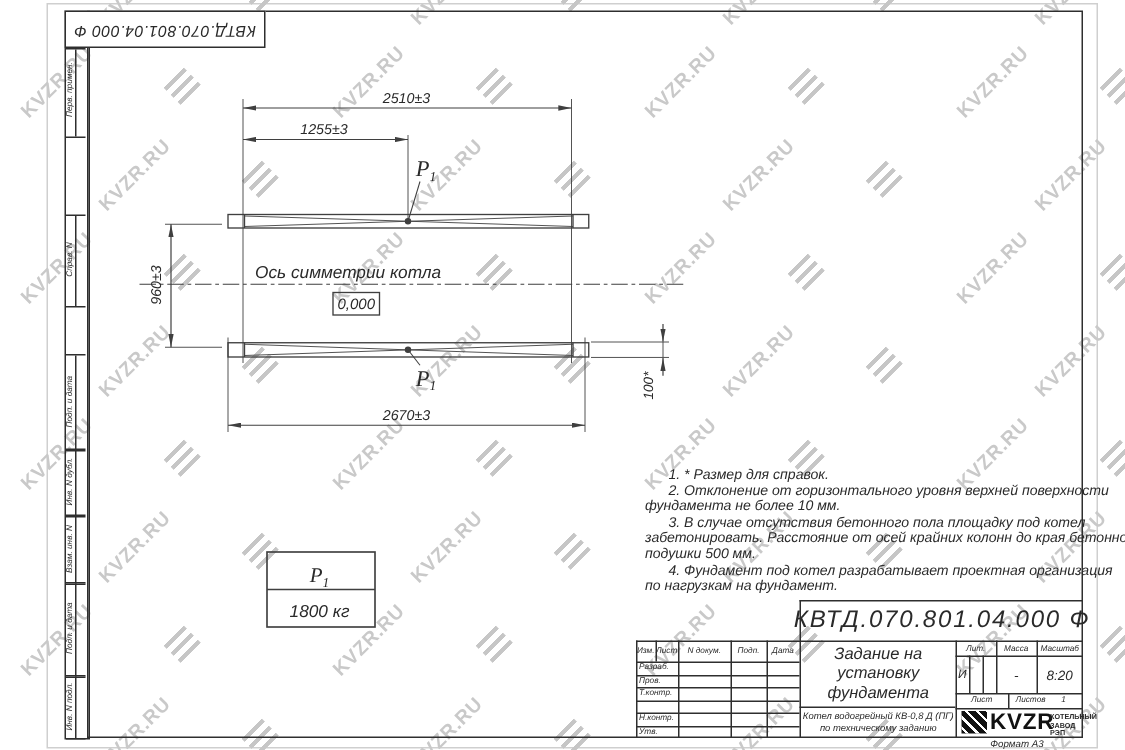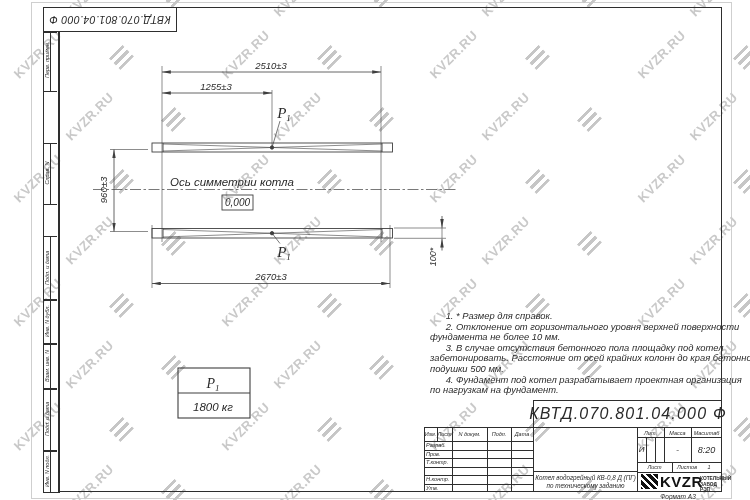--- a/index.html
+++ b/index.html
@@ -258,20 +258,23 @@
       <div class="tb-r lay3" style="left: 426px; top: 441px; width: 26px; height: 8px;">Разраб.</div>
       <div class="tb-r lay3" style="left: 426px; top: 449.5px; width: 26px; height: 8px;">Пров.</div>
       <div class="tb-r lay3" style="left: 426px; top: 458px; width: 26px; height: 8px;">Т.контр.</div>
       <div class="tb-r lay3" style="left: 426px; top: 466.5px; width: 26px; height: 8px;"></div>
       <div class="tb-r lay3" style="left: 426px; top: 475px; width: 26px; height: 8px;">Н.контр.</div>
       <div class="tb-r lay3" style="left: 426px; top: 483.5px; width: 26px; height: 8px;">Утв.</div>
     </div>
 
   <div class="abs flexc it lay3" style="left:534px;top:401px;width:188px;height:25px;font-size:16px;letter-spacing:1.2px;white-space:nowrap;">КВТД.070.801.04.000  Ф</div>
 
+  <div class="abs flexc it preline lay3" style="left:534px;top:428px;width:103px;height:42px;font-size:11px;line-height:13px;">Задание на
+установку
+фундамента</div>
 
   <div class="abs flexc it preline lay3" style="left:534px;top:472px;width:103px;height:19px;font-size:6.3px;line-height:8px;">Котел водогрейный КВ-0,8 Д (ПГ)
 по техническому заданию</div>
 
   <div class="abs tb-h lay3" style="left:637px;top:428px;width:27px;height:9px;">Лит.</div>
   <div class="abs tb-h lay3" style="left:664px;top:428px;width:27px;height:9px;">Масса</div>
   <div class="abs tb-h lay3" style="left:691px;top:428px;width:31px;height:9px;">Масштаб</div>
 
   <div class="abs flexc it lay3" style="left:637px;top:437px;width:9px;height:25px;font-size:8px;">И</div>
   <div class="abs flexc it lay3" style="left:664px;top:437px;width:27px;height:25px;font-size:9px;">-</div>

